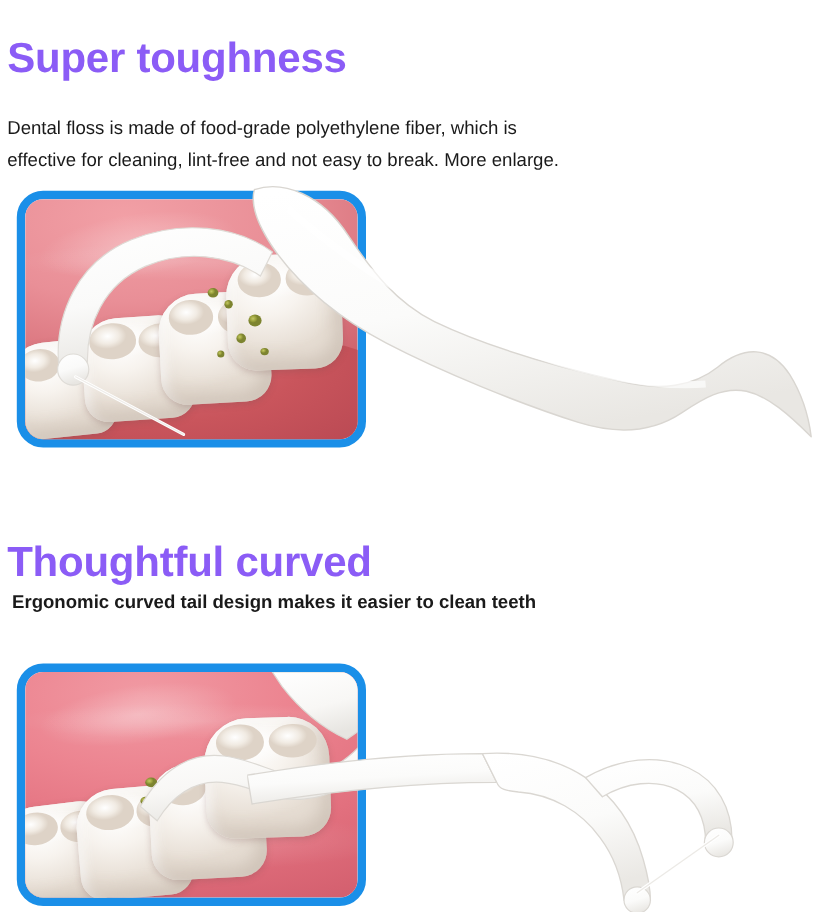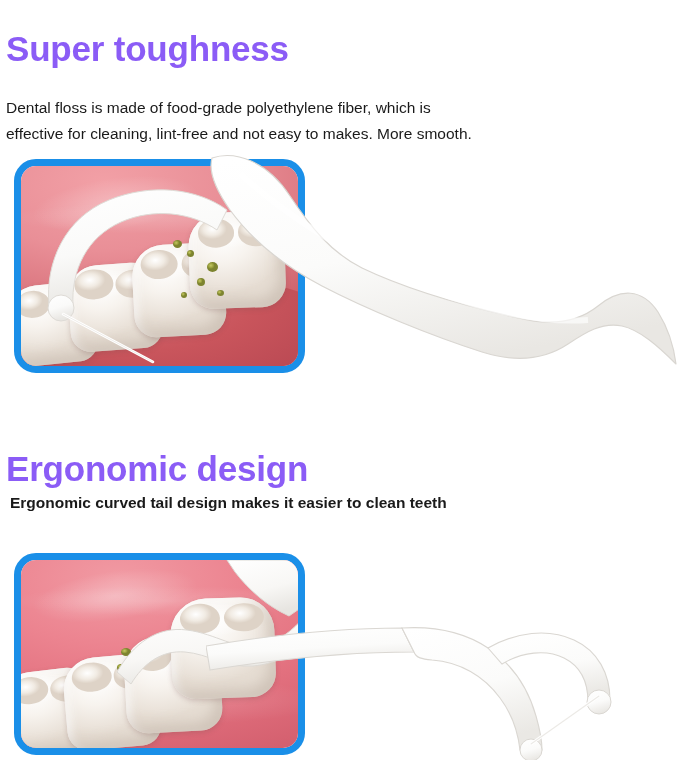--- a/index.html
+++ b/index.html
@@ -110,21 +110,21 @@
   #handle-1 { left: 206px; top: 140px; width: 473px; height: 250px; }
   #handle-2 { left: 206px; top: 592px; width: 473px; height: 168px; }
 </style>
 </head>
 <body>
 
 <h2 class="section-heading" id="heading-1">Super toughness</h2>
 
 <div class="body-copy" id="body-1">
   <span class="line">Dental floss is made of food-grade polyethylene fiber, which is</span>
-  <span class="line">effective for cleaning, lint-free and not easy to makes. More smooth.</span>
+  <span class="line">effective for cleaning, lint-free and not easy to break. More enlarge.</span>
 </div>
 
 <div class="photo-frame" id="photo-frame-1">
   <div class="scene">
     <div class="gum-1"></div>
     <div class="gum-highlight"></div>
     <div class="gum-ridge" style="left:-5%; top:18%;"></div>
 
     <div class="tooth" style="left:-12px; top:118px; width:86px; height:80px; border-radius:30px 26px 18px 18px; transform:rotate(-6deg);">
       <div class="cusp" style="left:10%; top:6%; width:40%; height:34%;"></div>
@@ -184,21 +184,21 @@
            C 462 188 468 208 470 224
            C 452 206 434 190 416 186
            C 396 182 380 192 362 204
            C 338 220 308 222 276 212
            C 226 196 162 170 116 146
            C 78 126 46 100 24 70
            C 10 50 2 32 6 18 Z" fill="url(#handleGrad1)" stroke="#d9d6d1" stroke-width="1.2" stroke-linejoin="round"></path>
   <path d="M 34 34 C 70 66 128 108 196 138 C 262 167 330 184 382 180" fill="none" stroke="#ffffff" stroke-width="6" opacity="0.65"></path>
 </svg>
 
-<h2 class="section-heading" id="heading-2">Ergonomic design</h2>
+<h2 class="section-heading" id="heading-2">Thoughtful curved</h2>
 
 <div class="body-copy" id="body-2">
   <span class="line">Ergonomic curved tail design makes it easier to clean teeth</span>
 </div>
 
 <div class="photo-frame" id="photo-frame-2">
   <div class="scene">
     <div class="gum-2"></div>
     <div class="gum-highlight"></div>
     <div class="gum-ridge" style="left:-5%; top:14%;"></div>

